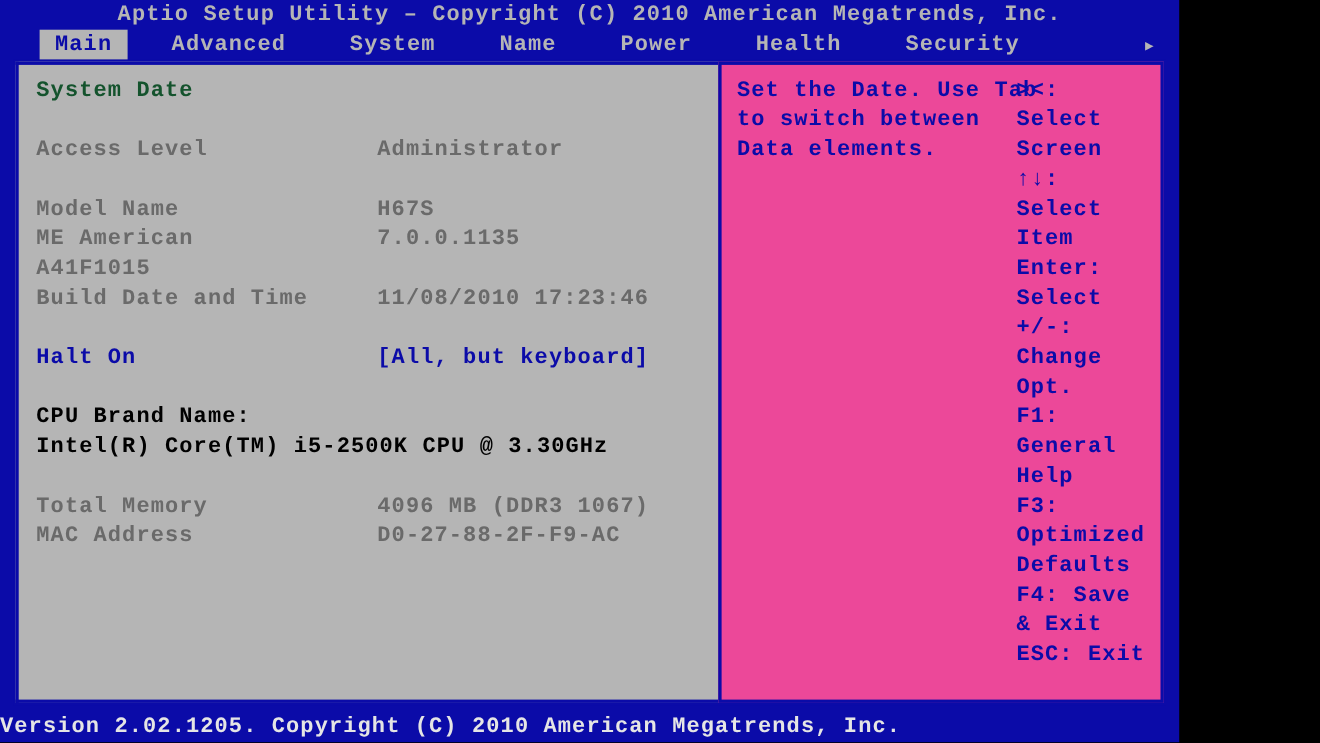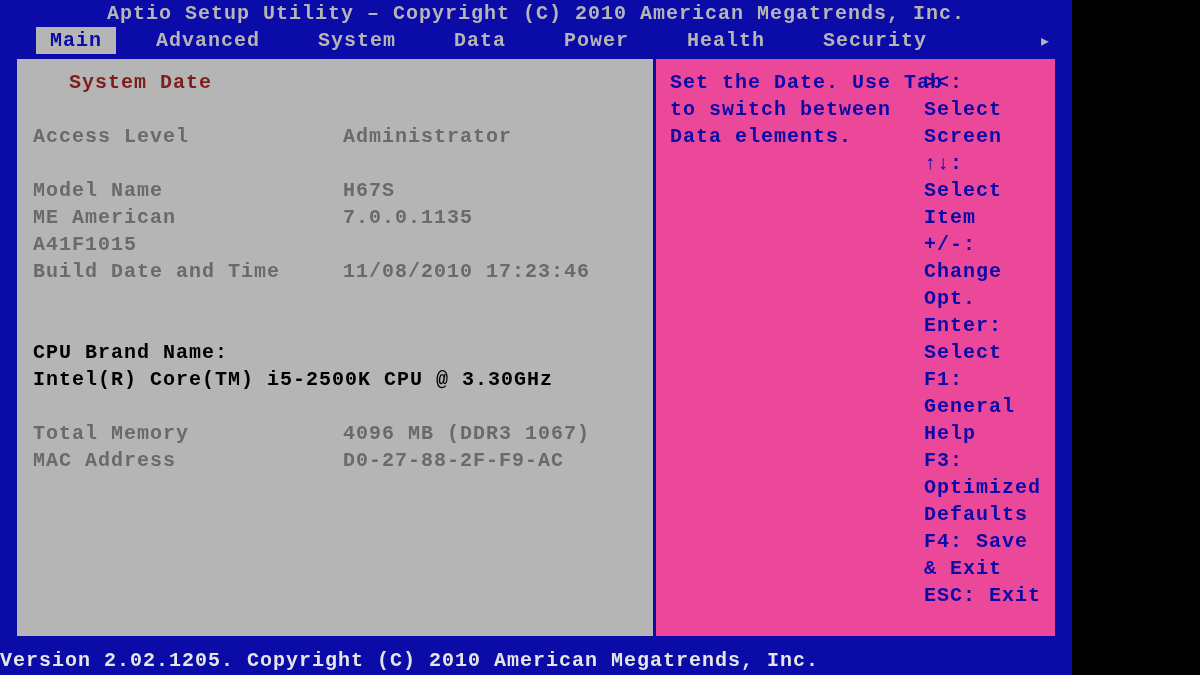--- a/index.html
+++ b/index.html
@@ -63,21 +63,21 @@
     background:#ec4899;
     border:3px solid #0b0ba8;
     padding:10px 14px;
     display:flex; flex-direction:row;
     line-height:27px;
   }
   .row { display:flex; }
   .label { width:310px; }
   .value { }
   .blue { color:#0b0ba8; }
-  .white { color:#7f1d1d;margin-left:36px; }
+  .white { color:#14532d; }
   .gray { color:#6a6a6a; }
   .black { color:#000; }
   .help-desc { color:#0b0ba8;}
   .help-divider {
     border-top:3px solid #0b0ba8;
     margin:6px -14px 8px -14px;
   }
   .help-keys { color:#0b0ba8; }
   .footer {
     color:#e5e5e5;
@@ -90,21 +90,21 @@
 </head>
 <body>
 
 <div class="screen">
   <div class="title-bar">Aptio Setup Utility – Copyright (C) 2010 American Megatrends, Inc.</div>
 
   <div class="tabs">
     <span class="tab active">Main</span>
     <span class="tab">Advanced</span>
     <span class="tab">System</span>
-    <span class="tab">Data</span>
+    <span class="tab">Name</span>
     <span class="tab">Power</span>
     <span class="tab">Health</span>
     <span class="tab">Security</span>
     <span class="arrow-right">▸</span>
   </div>
 
   <div class="panel-wrap">
     <div class="panel">
       <div class="main-area">
 
@@ -135,20 +135,24 @@
         <div class="row">
           <span class="value gray">A41F1015</span>
         </div>
         <div class="row">
           <span class="label gray">Build Date and Time</span>
           <span class="value gray">11/08/2010 17:23:46</span>
         </div>
 
         <div class="spacer"></div>
 
+        <div class="row">
+          <span class="label blue">Halt On</span>
+          <span class="value blue">[All, but keyboard]</span>
+        </div>
 
         <div class="spacer"></div>
 
         <div class="black">CPU Brand Name:</div>
         <div class="black">Intel(R) Core(TM) i5-2500K CPU @ 3.30GHz</div>
 
         <div class="spacer"></div>
 
         <div class="row">
           <span class="label gray">Total Memory</span>
@@ -160,22 +164,22 @@
         </div>
       </div>
 
       <div class="help-area">
         <div class="help-desc">Set the Date. Use Tab to switch between Data elements.</div>
         <div style="flex:1"></div>
         <div class="help-divider"></div>
         <div class="help-keys">
           <div>&gt;&lt;: Select Screen</div>
           <div>↑↓: Select Item</div>
+          <div>Enter: Select</div>
           <div>+/-: Change Opt.</div>
-          <div>Enter: Select</div>
           <div>F1: General Help</div>
           <div>F3: Optimized Defaults</div>
           <div>F4: Save &amp; Exit</div>
           <div>ESC: Exit</div>
         </div>
       </div>
     </div>
   </div>
 
   <div class="footer">Version 2.02.1205. Copyright (C) 2010 American Megatrends, Inc.</div>

